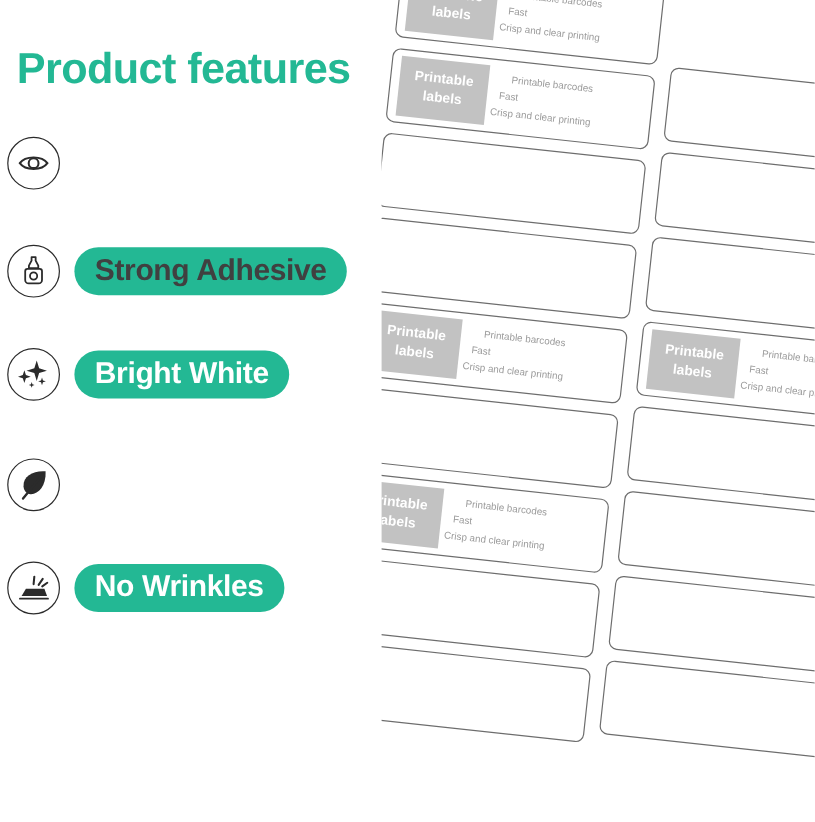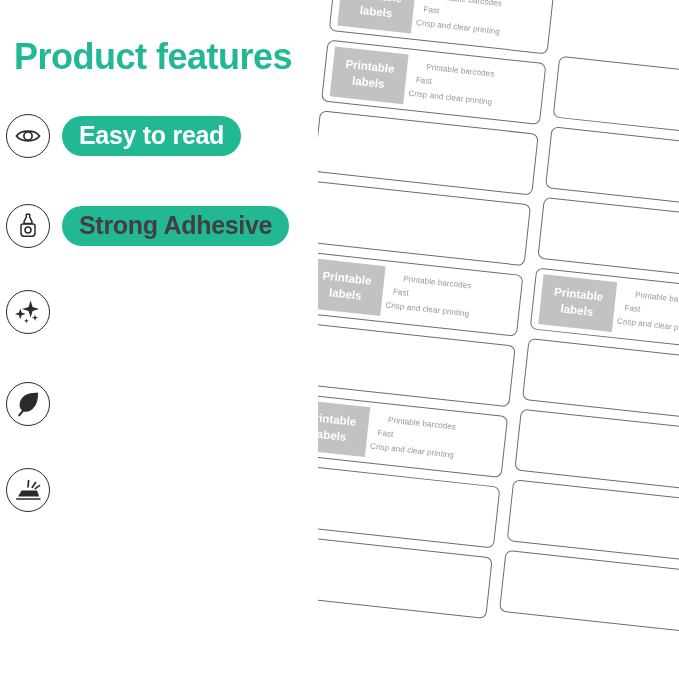--- a/index.html
+++ b/index.html
@@ -268,21 +268,20 @@
     <h1 id="page-title" style="color: rgb(35, 184, 148);">Product features</h1>
 
     <div id="feature-list">
         <div class="feature-row" style="top: 113px;">
           <span class="feature-icon">
             <svg width="30" height="30" viewBox="0 0 30 30">
       <path d="M3.5 15 C8 8.6, 22 8.6, 26.5 15 C22 21.4, 8 21.4, 3.5 15 Z" fill="none" stroke="#2b2b2b" stroke-width="1.7"></path>
       <circle cx="15" cy="15" r="4.1" fill="none" stroke="#2b2b2b" stroke-width="1.7"></circle>
     </svg>
           </span>
-          <span class="feature-pill" style="background: rgb(35, 184, 148); color: rgb(255, 255, 255);">Easy to read</span>
         </div>
         <div class="feature-row" style="top: 203px;">
           <span class="feature-icon">
             <svg width="30" height="30" viewBox="0 0 30 30">
       <path d="M13.3 3.2 h3.4 v3.0 l2.2 4.2 v2.0 h-7.8 v-2.0 l2.2 -4.2 z" fill="none" stroke="#2b2b2b" stroke-width="1.5" stroke-linejoin="round"></path>
       <path d="M9.9 13.0 h10.2 c1.1 0 1.9 0.9 1.9 2.0 v7.3 c0 1.6 -1.3 2.9 -2.9 2.9 h-8.2
                c-1.6 0 -2.9 -1.3 -2.9 -2.9 v-7.3 c0 -1.1 0.8 -2.0 1.9 -2.0 z" fill="none" stroke="#2b2b2b" stroke-width="1.5"></path>
       <circle cx="15" cy="19.0" r="3.0" fill="none" stroke="#2b2b2b" stroke-width="1.5"></circle>
     </svg>
           </span>
@@ -290,37 +289,39 @@
         </div>
         <div class="feature-row" style="top: 289px;">
           <span class="feature-icon">
             <svg width="30" height="30" viewBox="0 0 30 30">
       <path d="M17.6 3.4 L19.6 9.9 L26.1 11.9 L19.6 13.9 L17.6 20.4 L15.6 13.9 L9.1 11.9 L15.6 9.9 Z" fill="#2b2b2b"></path>
       <path d="M7.3 11.6 L8.6 15.6 L12.6 16.9 L8.6 18.2 L7.3 22.2 L6.0 18.2 L2.0 16.9 L6.0 15.6 Z" fill="#2b2b2b"></path>
       <path d="M22.0 17.6 L22.8 20.0 L25.2 20.8 L22.8 21.6 L22.0 24.0 L21.2 21.6 L18.8 20.8 L21.2 20.0 Z" fill="#2b2b2b"></path>
       <path d="M13.4 21.4 L14.0 23.2 L15.8 23.8 L14.0 24.4 L13.4 26.2 L12.8 24.4 L11.0 23.8 L12.8 23.2 Z" fill="#2b2b2b"></path>
     </svg>
           </span>
+          <span class="feature-pill" style="background: rgb(35, 184, 148); color: rgb(255, 255, 255);">Bright White</span>
         </div>
         <div class="feature-row" style="top: 381px;">
           <span class="feature-icon">
             <svg width="30" height="30" viewBox="0 0 30 30">
       <path d="M25.0 3.8 C15.0 3.0, 6.2 7.6, 6.6 16.2 C6.8 20.3, 9.5 22.6, 12.4 22.8
                C18.6 23.2, 25.6 16.4, 25.0 3.8 Z" fill="#2b2b2b"></path>
       <path d="M22.6 6.4 L6.2 26.4" fill="none" stroke="#2b2b2b" stroke-width="2.0" stroke-linecap="round"></path>
     </svg>
           </span>
         </div>
         <div class="feature-row" style="top: 467px;">
           <span class="feature-icon">
             <svg width="30" height="30" viewBox="0 0 30 30">
       <path d="M5.0 21.6 L8.6 15.6 H24.0 L26.2 21.6 Z" fill="#2b2b2b"></path>
       <path d="M3.6 23.9 H27.0" stroke="#2b2b2b" stroke-width="1.5" stroke-linecap="round" fill="none"></path>
       <path d="M15.0 11.8 L15.6 5.6" stroke="#2b2b2b" stroke-width="1.7" stroke-linecap="round" fill="none"></path>
       <path d="M19.2 12.4 L22.6 7.4" stroke="#2b2b2b" stroke-width="1.7" stroke-linecap="round" fill="none"></path>
       <path d="M22.2 13.6 L26.4 10.6" stroke="#2b2b2b" stroke-width="1.7" stroke-linecap="round" fill="none"></path>
     </svg>
           </span>
+          <span class="feature-pill" style="background: rgb(35, 184, 148); color: rgb(255, 255, 255);">No Wrinkles</span>
         </div>
       </div>
 
   </div>
 </div>
 
 </body></html>

